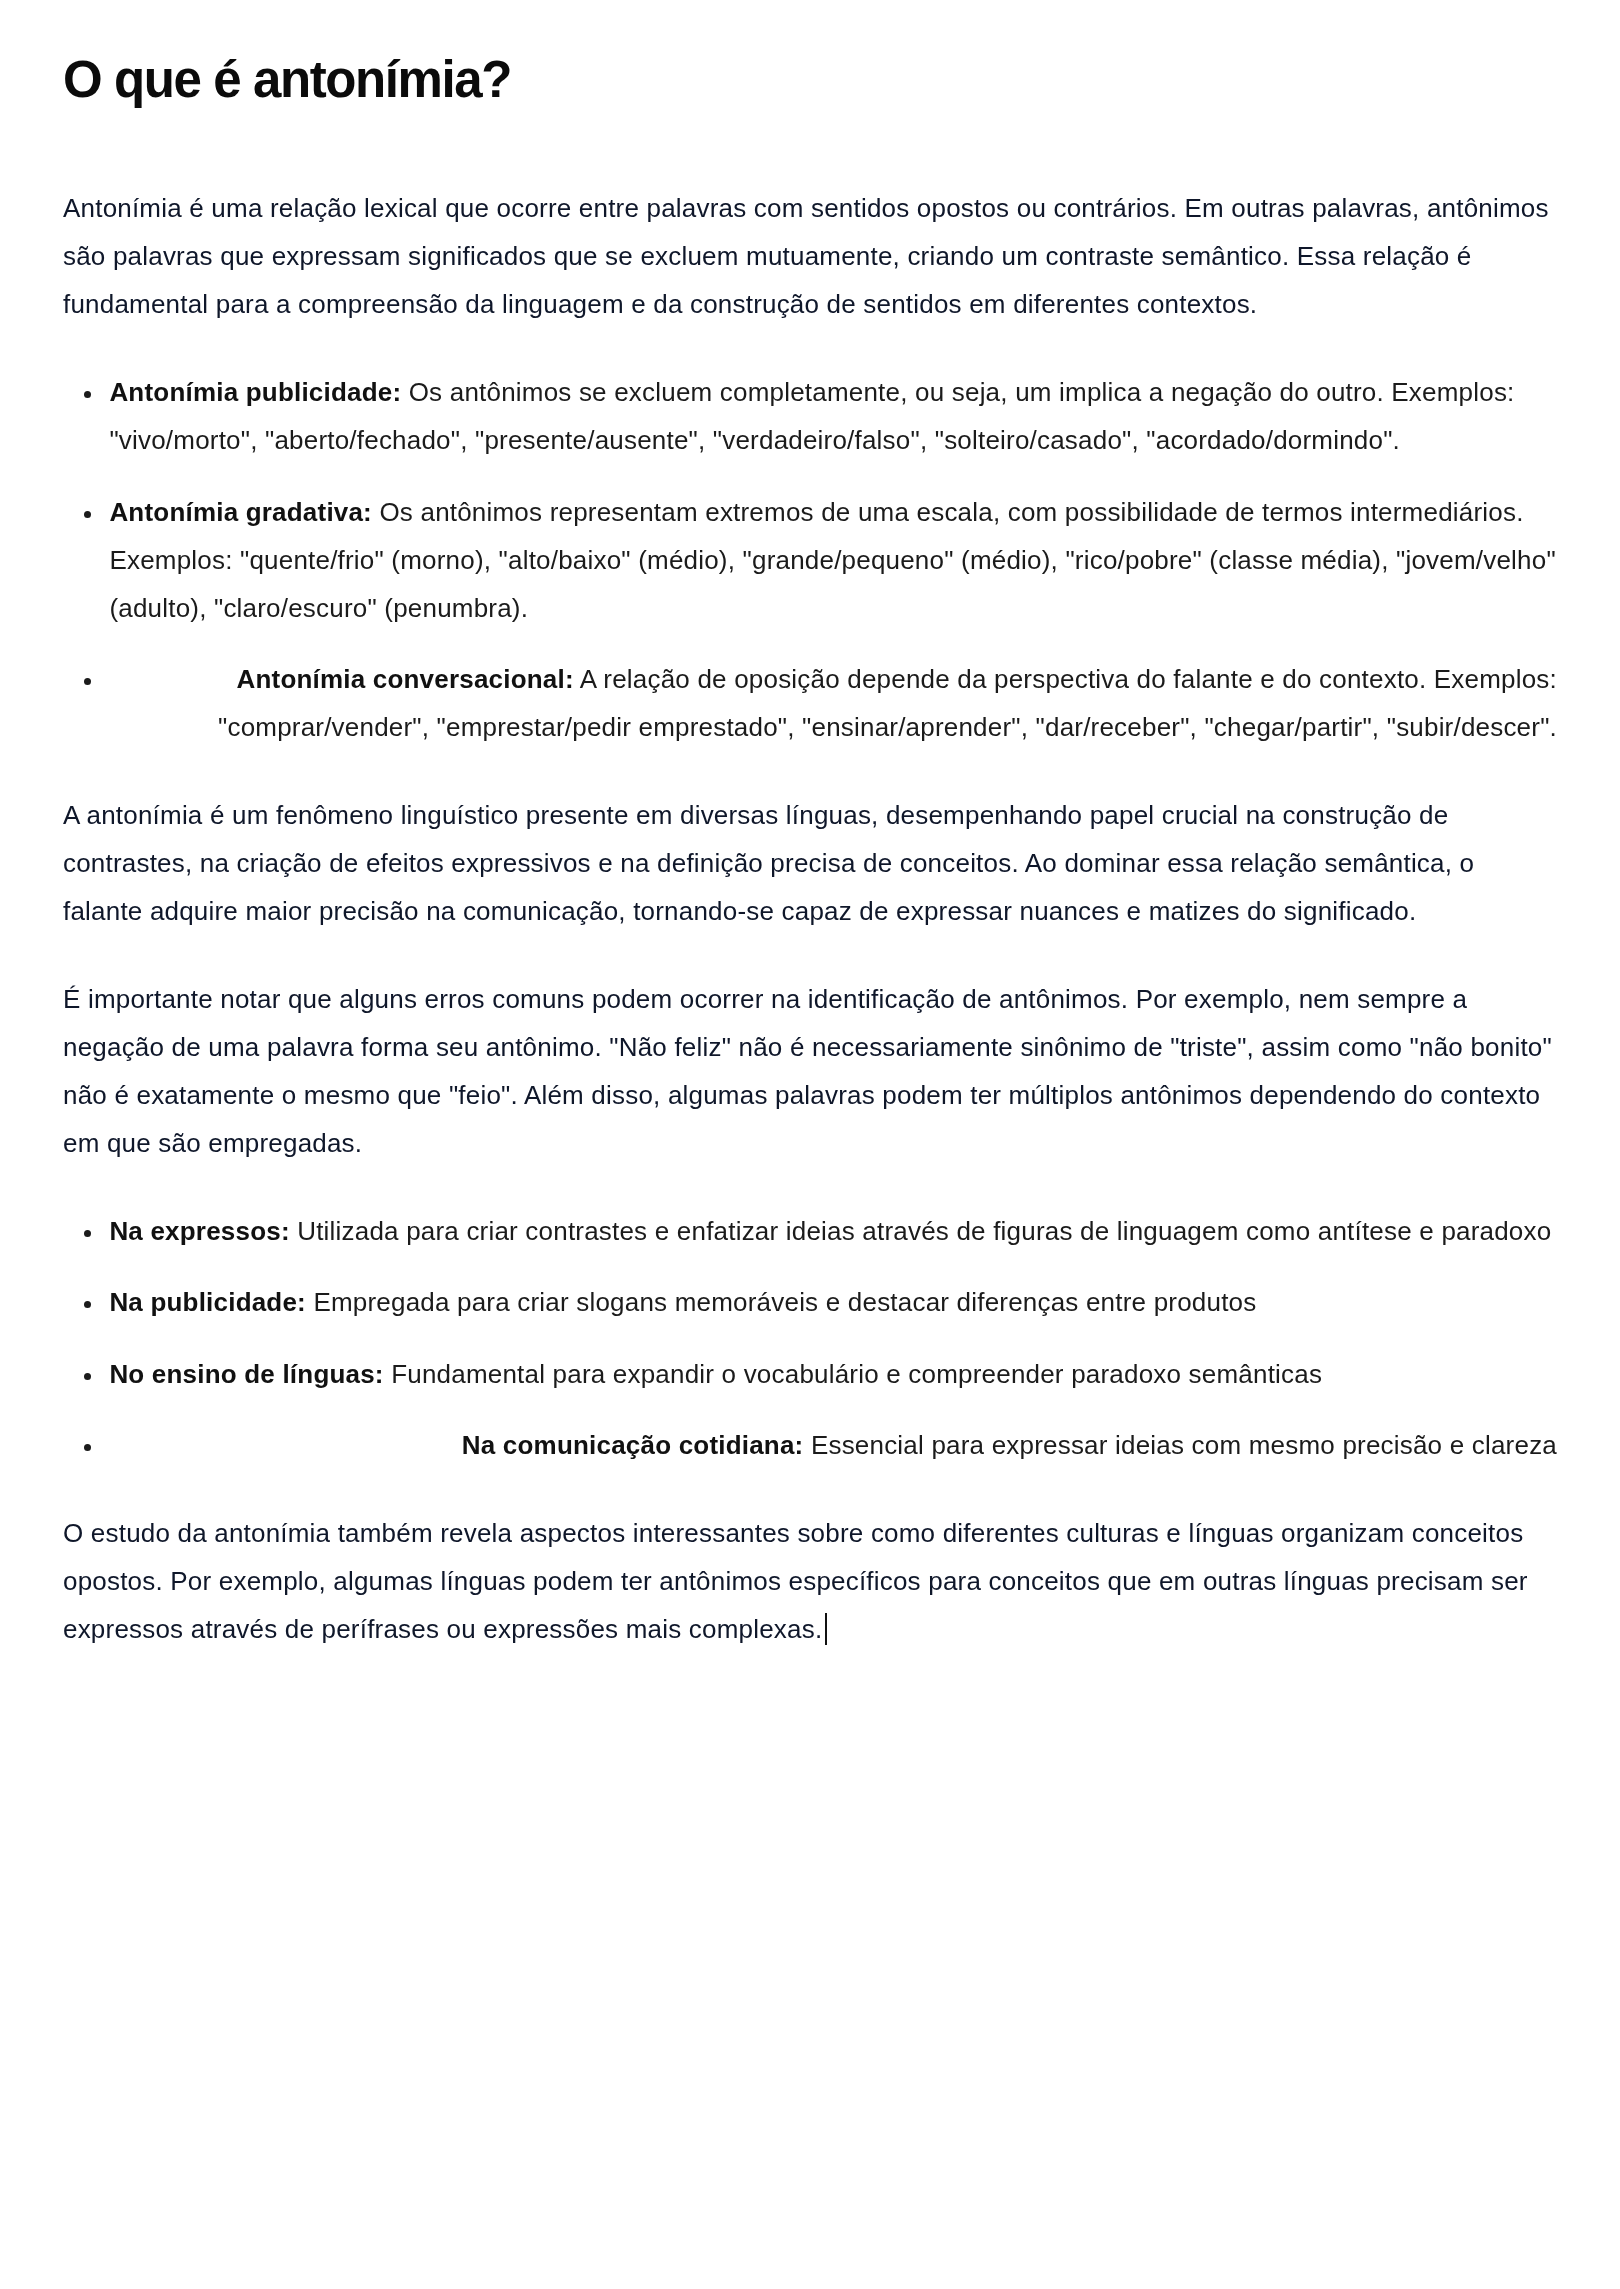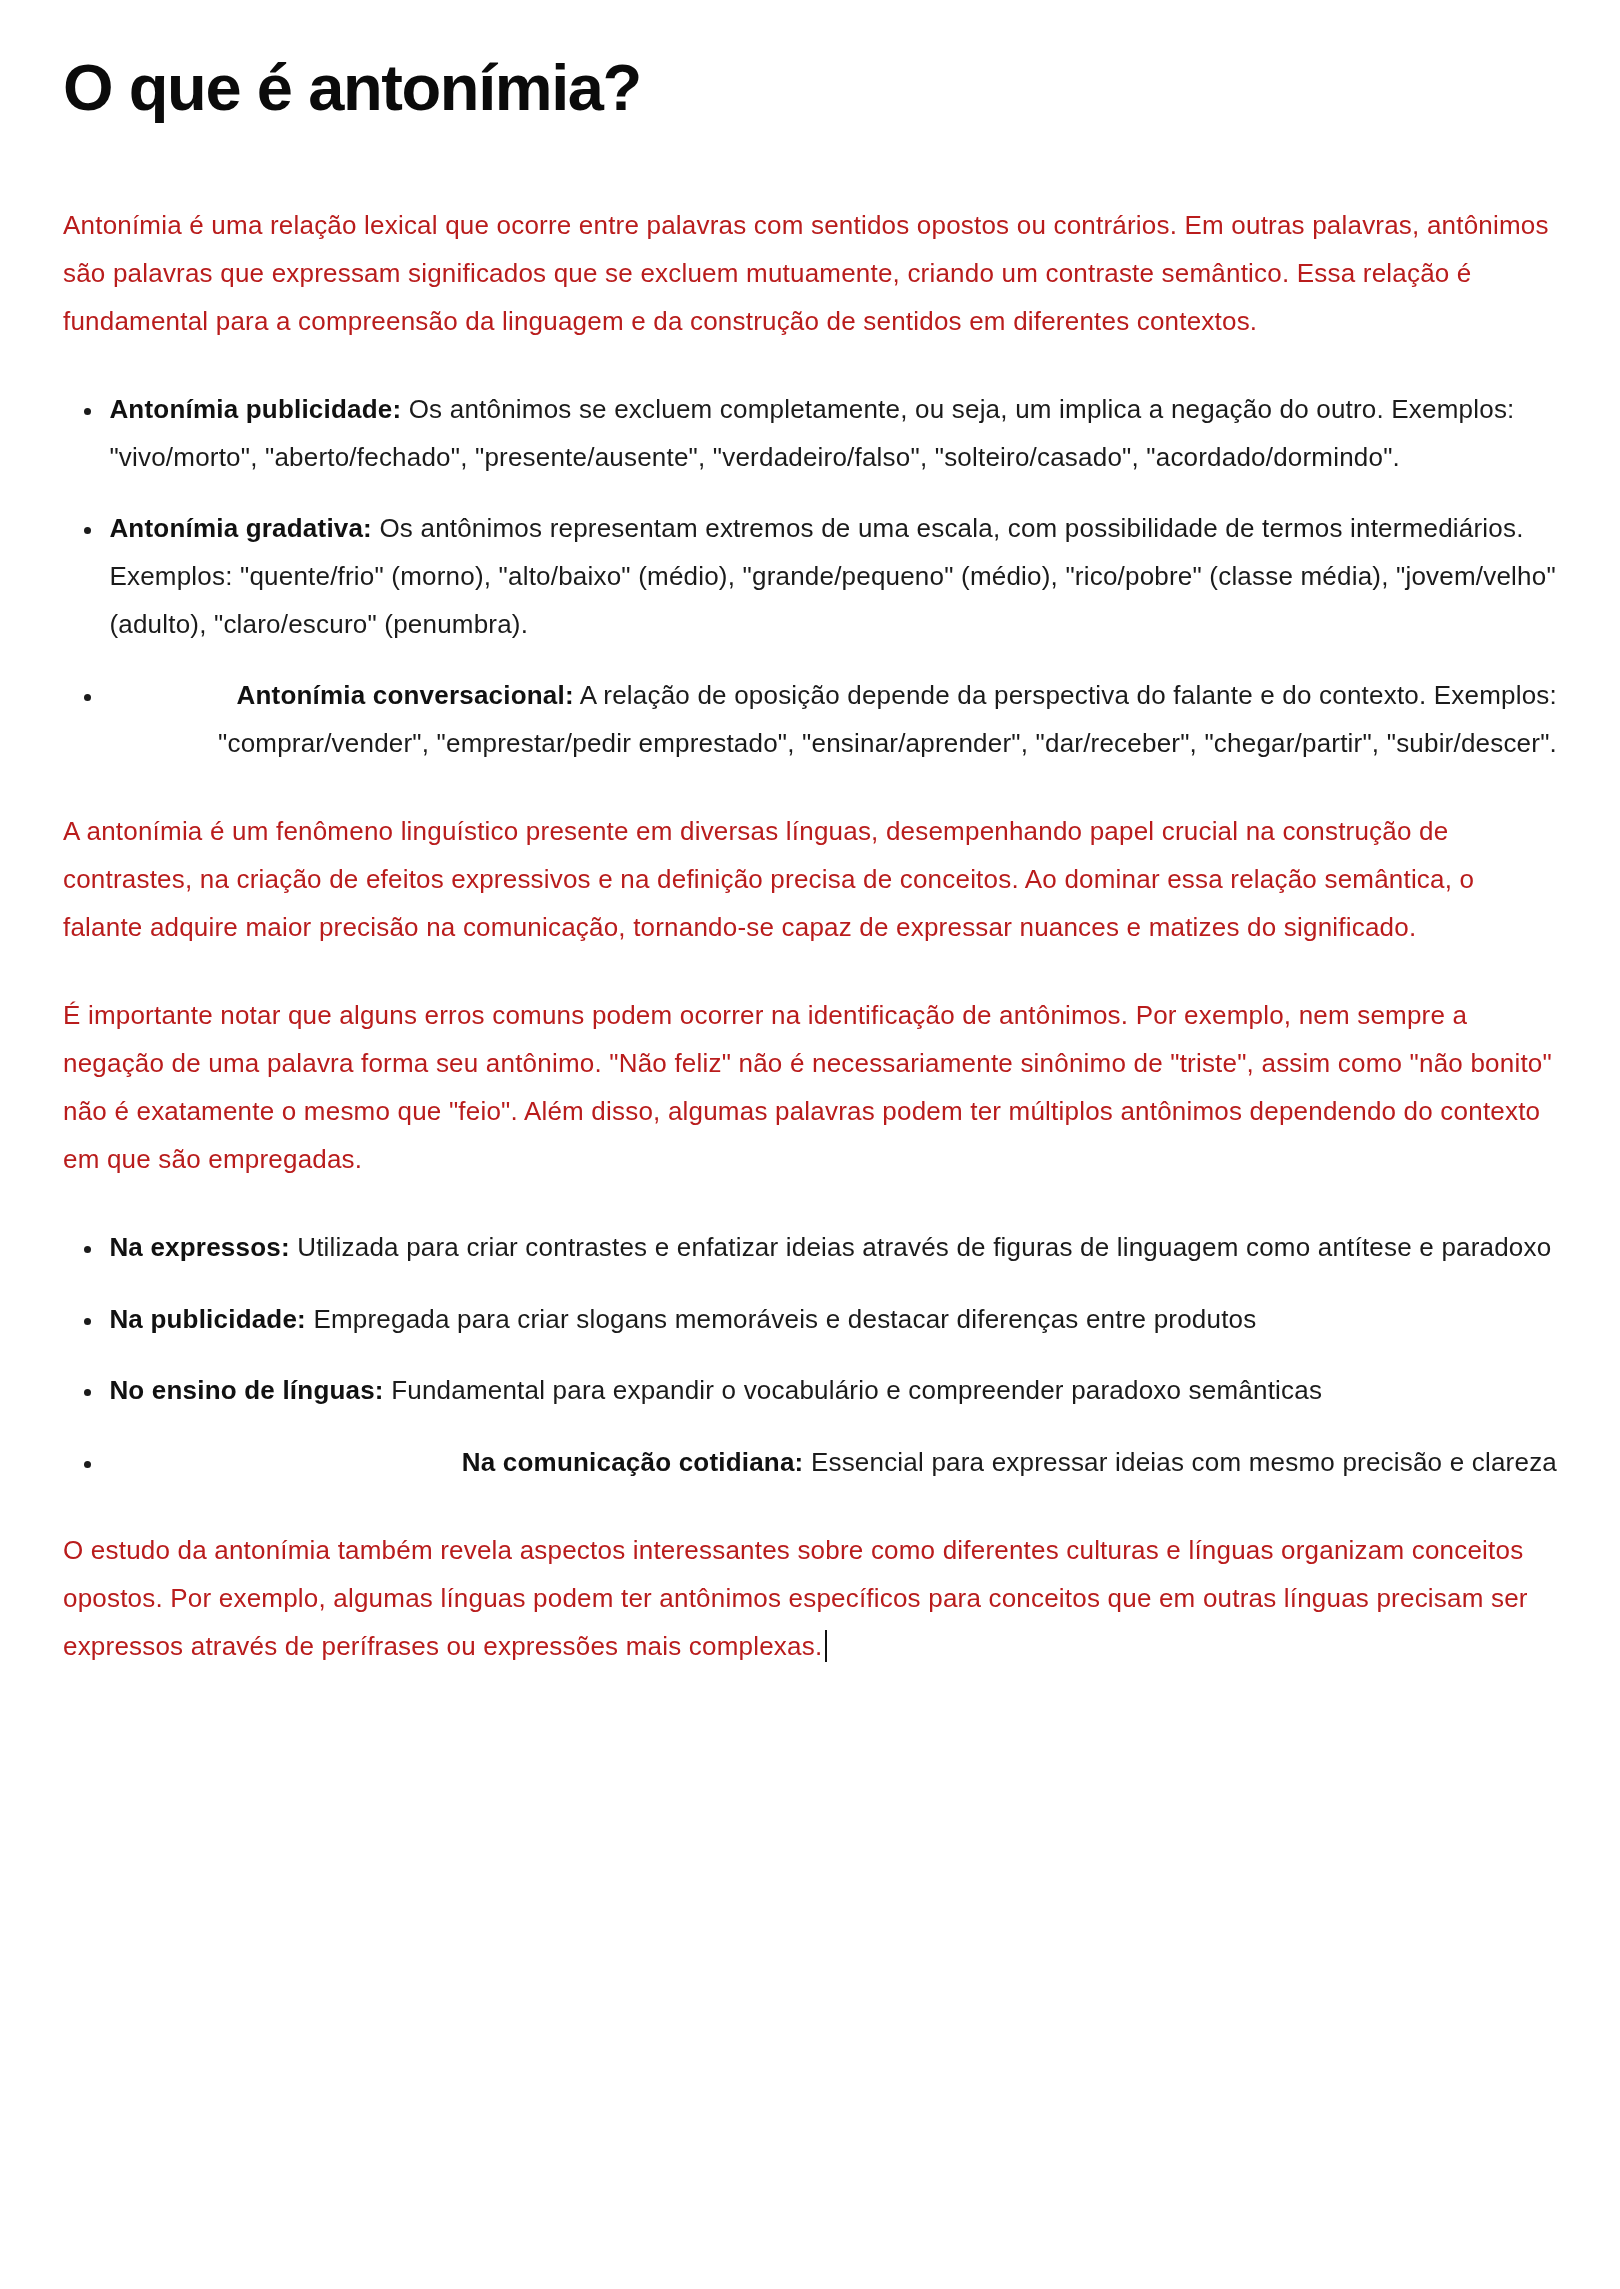--- a/index.html
+++ b/index.html
@@ -17,33 +17,33 @@
   }
   .page {
     box-sizing: border-box;
     padding: 50px 63px 36px 63px;
     max-width: 1620px;
   }
   .content {
     max-width: 1494px;
   }
   h1.doc-title {
-    font-size: 65px;
+    font-size: 51px;
     line-height: 1.18;
     font-weight: bold;
     letter-spacing: -1.4px;
     color: #0b0b0b;
     margin: 0 0 74px 0;
   }
   p.body-text {
     font-size: 26px;
     line-height: 48px;
     letter-spacing: 0.2px;
     margin: 40px 0;
-    color: #b91c1c;
+    color: #0f172a;
   }
   ul.doc-list {
     margin: 40px 0;
     padding-left: 41px;
     list-style: disc;
   }
   ul.doc-list li {
     font-size: 26px;
     line-height: 48px;
     letter-spacing: 0.2px;

